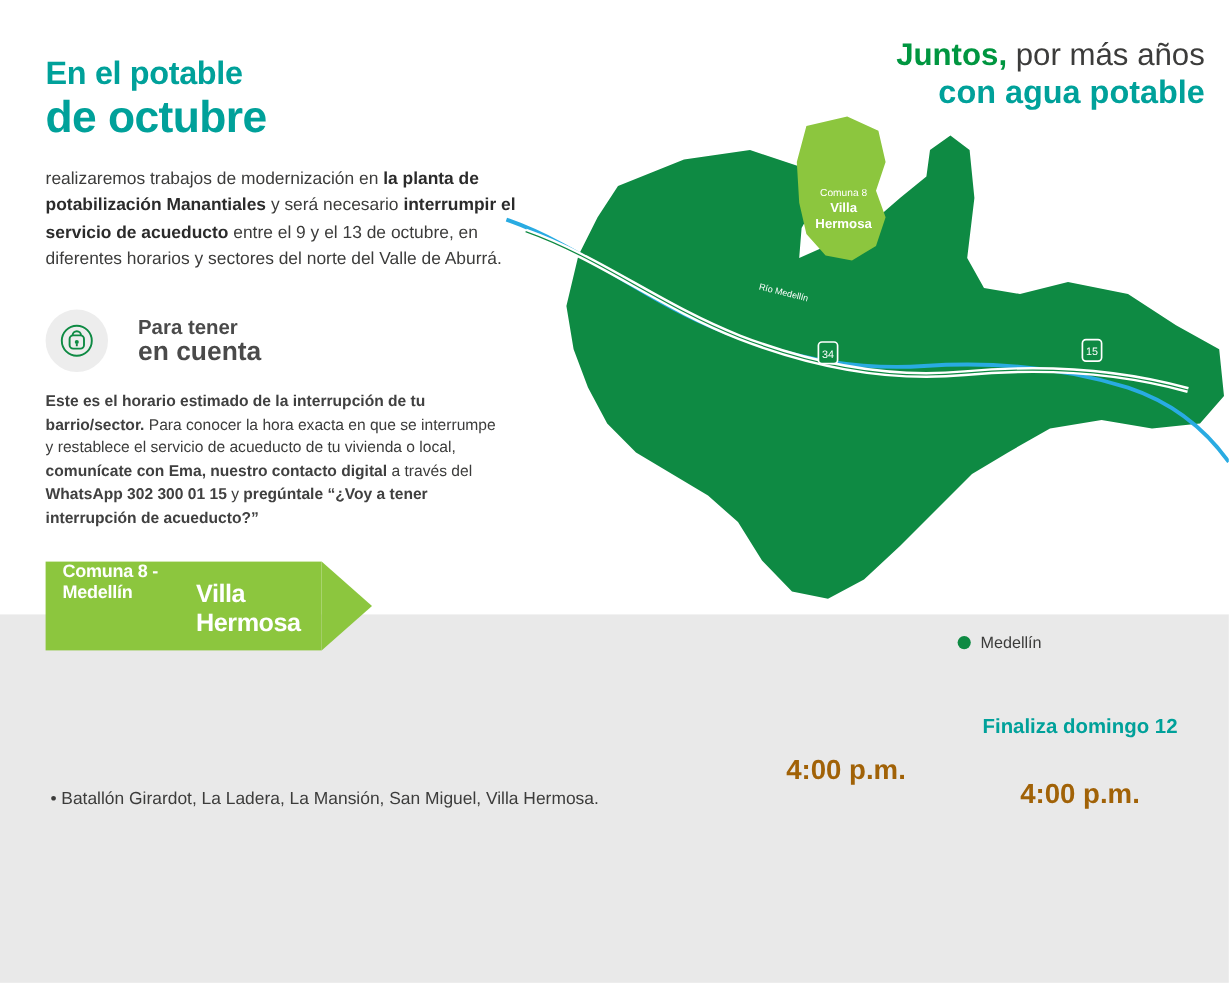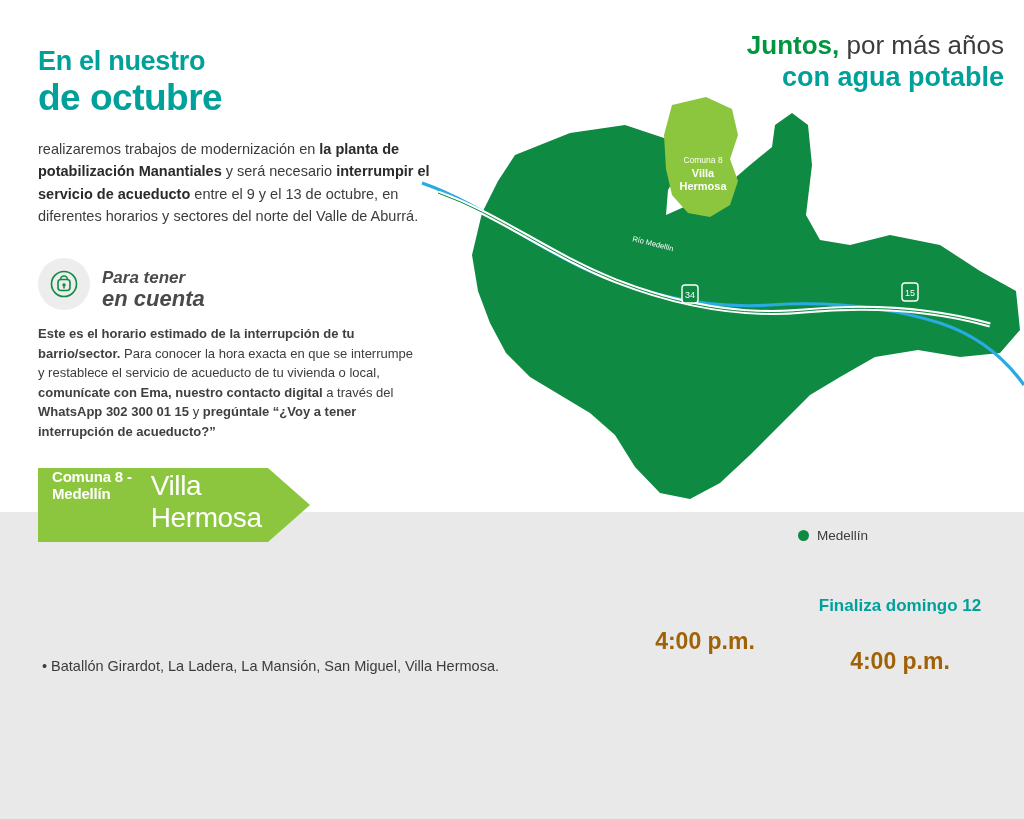--- a/index.html
+++ b/index.html
@@ -34,21 +34,21 @@
   .intro{
     position:absolute;left:38px;top:138px;width:400px;
     font-size:14.5px;line-height:1.55;color:#3c3c3b;
   }
   .intro b{font-weight:bold;color:#2b2b2b;}
 
   
   .note-block{
     position:absolute;left:38px;top:258px;width:400px;
   }
-  .note-head{display:flex;align-items:flex-end;gap:12px;font-style:italic;}
+  .note-head{display:flex;align-items:center;gap:25px;}
   .note-icon{
     width:52px;height:52px;border-radius:50%;
     background:#ededed;display:flex;align-items:center;justify-content:center;
     flex:0 0 auto;
   }
   .note-title{line-height:1.02;}
   .note-title .t1{display:block;font-size:17px;font-weight:bold;color:#4a4a4a;}
   .note-title .t2{display:block;font-size:22px;font-weight:bold;color:#4a4a4a;margin-top:1px;}
   .note-body{
     margin-top:14px;font-size:13px;line-height:1.5;color:#3c3c3b;width:380px;
@@ -62,21 +62,21 @@
     display:flex;flex-direction:row;justify-content:center;
     padding-left:14px;box-sizing:border-box;
   }
   .banner:after{
     content:"";position:absolute;left:230px;top:0;
     width:0;height:0;border-style:solid;
     border-width:37px 0 37px 42px;
     border-color:transparent transparent transparent #8cc63e;
   }
   .banner .b1{font-size:15px;color:#ffffff;font-weight:bold;letter-spacing:-0.2px;}
-  .banner .b2{font-size:28px;color:#ffffff;font-weight:normal;letter-spacing:-0.4px;margin-top:2px;}
+  .banner .b2{font-size:21px;color:#ffffff;font-weight:bold;letter-spacing:-0.4px;margin-top:16px;}
 
   
   .slogan{
     position:absolute;right:20px;top:32px;width:460px;text-align:right;line-height:1.06;
   }
   .slogan .s1{display:block;font-size:26px;color:#3c3c3b;}
   .slogan .s1 b{font-weight:bold;color:#009640;}
   .slogan .s2{display:block;font-size:27px;font-weight:bold;color:#00a19a;margin-top:3px;}
 
   
@@ -102,21 +102,21 @@
   }
 </style>
 </head>
 <body>
 
 <div class="page">
 
   <div class="bottom-panel"></div>
 
   <div class="headline">
-    <span class="l1">En el nuestro</span>
+    <span class="l1">En el potable</span>
     <span class="l2">de octubre</span>
   </div>
 
   <div class="intro">
     <span>realizaremos trabajos de modernización en </span><b>la planta de potabilización Manantiales</b><span> y será necesario </span><b>interrumpir el servicio de acueducto</b><span> entre el 9 y el 13 de octubre, en diferentes horarios y sectores del norte del Valle de Aburrá.</span>
   </div>
 
   <div class="note-block">
     <div class="note-head">
       <span class="note-icon">

